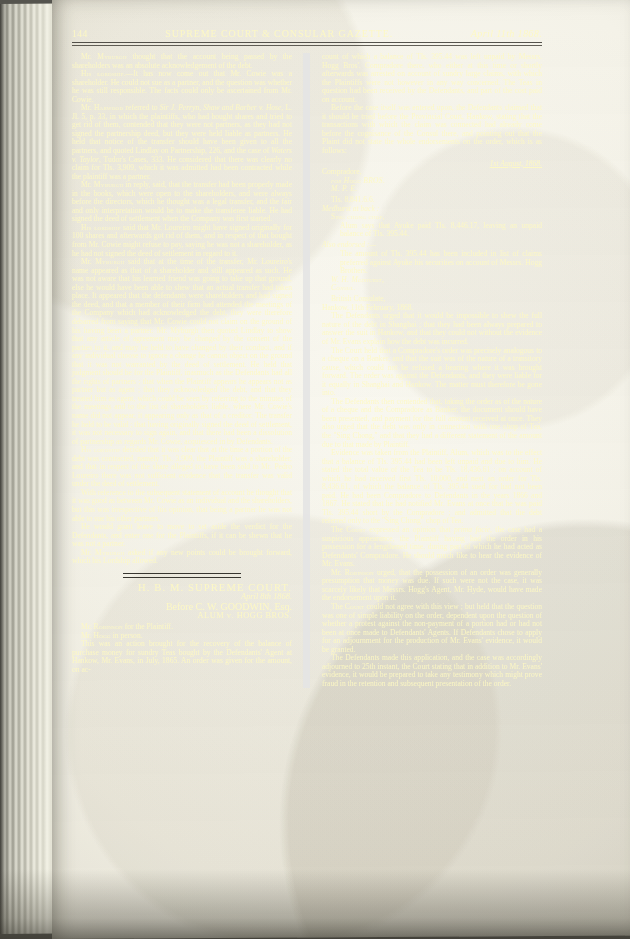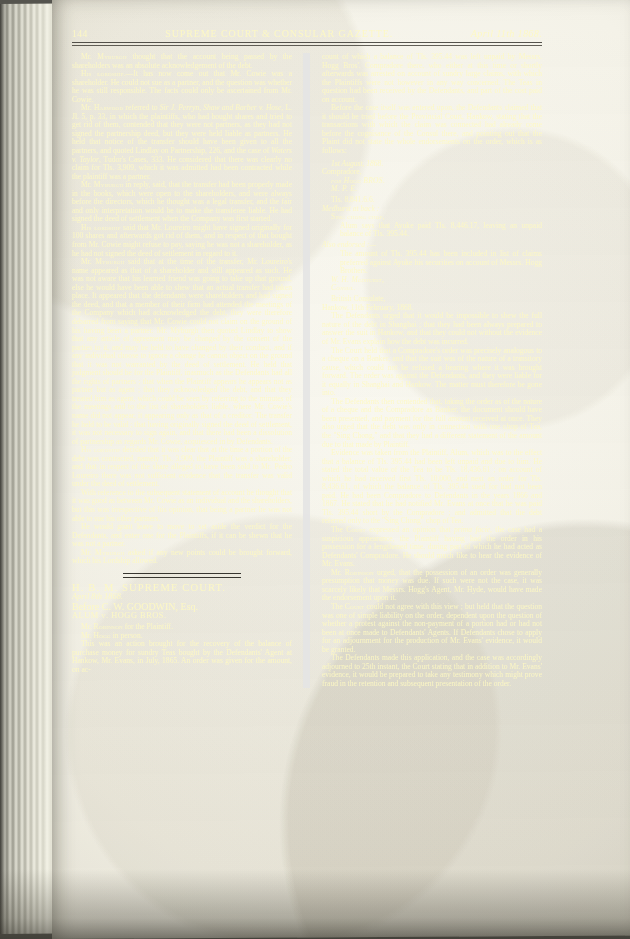--- a/index.html
+++ b/index.html
@@ -127,40 +127,40 @@
   i, .it { font-style: italic; }
 
   
   .court-rule {
     width: 118px;
     margin: 7px auto 6px auto;
     height: 3px;
     border-top: 1.3px solid #2b2923;
     border-bottom: 1.3px solid #2b2923;
   }
-  .court-block { text-align: left; text-indent: 0; }
+  .court-block { text-align: right; text-indent: 0; }
   .court-block .ct-name {
     font-size: 10.6px;
     letter-spacing: 1.1px;
     margin-bottom: 1px;
   }
   .court-block .ct-date { font-style: italic; font-size: 8.4px; margin-bottom: 1px; }
   .court-block .ct-before { font-size: 10px; margin-bottom: 1px; }
   .court-block .ct-case {
     font-variant: small-caps;
     font-size: 8.4px;
     letter-spacing: .5px;
     margin-bottom: 2px;
   }
 
   
   .doc-block { text-indent: 0; }
   .doc-right { text-align: left; font-variant: small-caps; letter-spacing: .3px; font-style: italic; }
   .doc-right.plain { font-variant: normal; }
-  .doc-dateline { text-align: left; font-style: italic; }
+  .doc-dateline { text-align: right; font-style: italic; text-decoration: underline; }
   .ind1 { padding-left: 9px; text-indent: 0; }
   .ind2 { padding-left: 18px; text-indent: 0; }
   .gap { height: 4px; }
   .gap-sm { height: 2.5px; }
 </style>
 </head>
 <body>
 
 <div id="scan">
   <div id="book-edge"></div>

